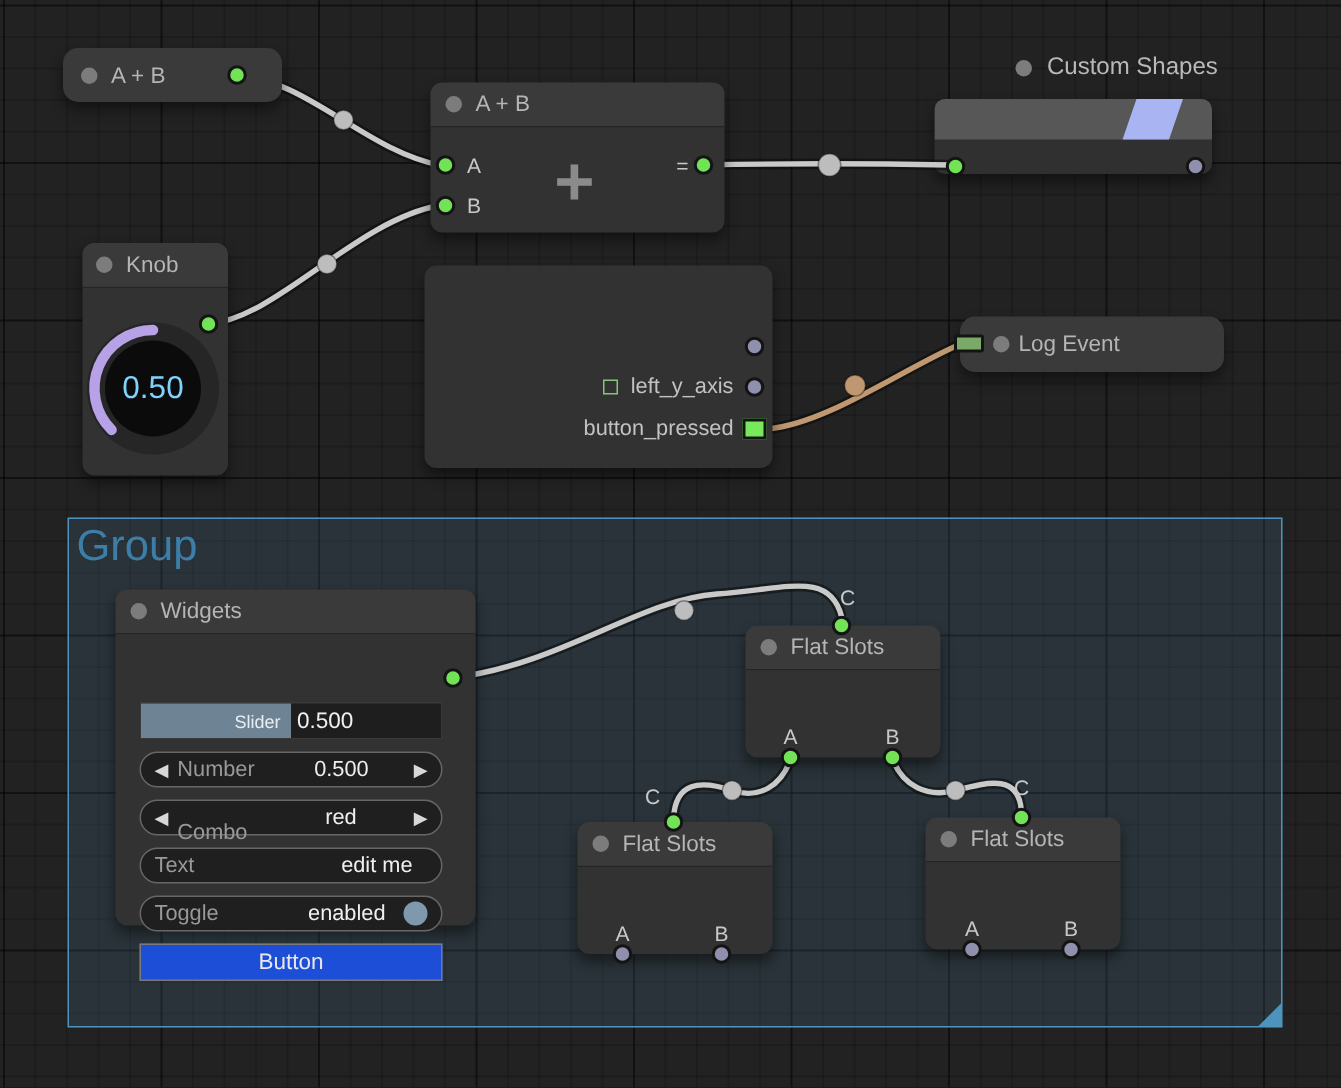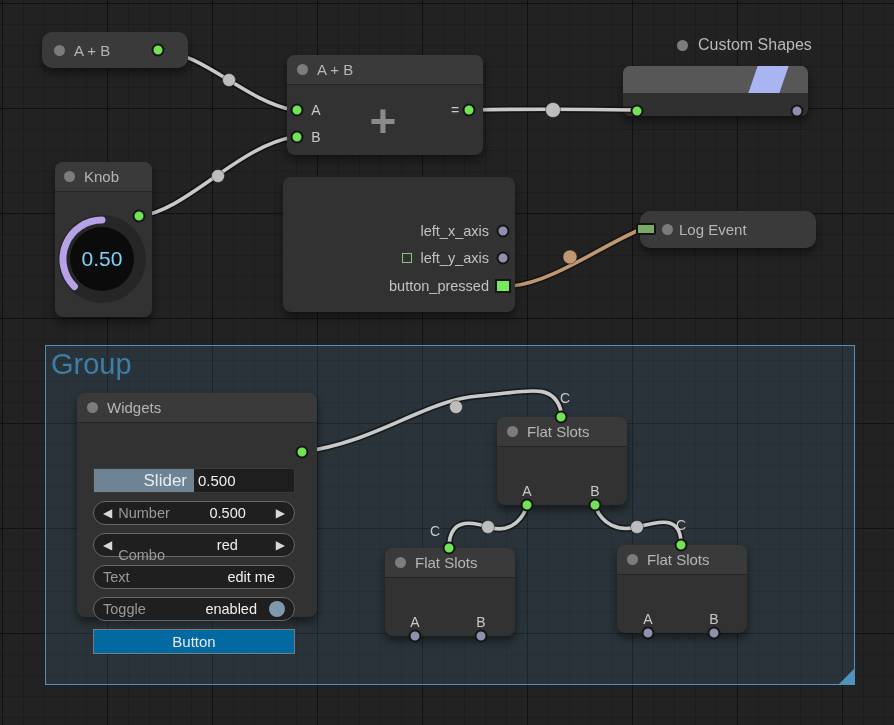--- a/index.html
+++ b/index.html
@@ -63,30 +63,30 @@
     align-items:center;justify-content:center;color:#7dd3fc;font-size:21px;}
   
   .gp-row{position:absolute;left:0;right:0;height:26px;display:flex;align-items:center;
     justify-content:flex-end;color:#c2c2c2;font-size:14.5px;padding-right:26px;box-sizing:border-box;}
   .gp-outline-sq{width:10px;height:10px;border:1.5px solid #83c878;margin-right:8px;box-sizing:border-box;}
   
   .w-slider{position:absolute;left:16px;width:202px;height:25px;background:#1e1e1e;
     border:1px solid #3a3a3a;box-sizing:border-box;}
   .w-slider-fill{position:absolute;left:0;top:0;bottom:0;width:50%;background:#6e8494;
     display:flex;align-items:center;justify-content:flex-end;padding-right:7px;
-    color:#e8edf1;font-size:17px;box-sizing:border-box;}
+    color:#e8edf1;font-size:12px;box-sizing:border-box;}
   .w-slider-value{position:absolute;left:52%;top:0;bottom:0;display:flex;align-items:center;
     color:#efefef;font-size:15px;}
   .pill{position:absolute;left:16px;width:202px;height:24px;border:1px solid #676767;
     border-radius:12px;background:#1f1f1f;display:flex;align-items:center;
     padding:0 9px;font-size:14.5px;color:#999;box-sizing:border-box;gap:6px;}
   .pill .val{color:#efefef;}
   .pill .arrow{color:#d8d8d8;font-size:12px;}
   .toggle-dot{width:16px;height:16px;border-radius:50%;background:#7e99ac;margin-left:6px;}
-  .w-button{position:absolute;left:16px;width:202px;height:25px;background:#0369a1;
+  .w-button{position:absolute;left:16px;width:202px;height:25px;background:#1d4ed8;
     border:1px solid #7a7a7a;display:flex;align-items:center;justify-content:center;
     color:#e8e8e8;font-size:15px;box-sizing:border-box;}
 </style>
 </head>
 <body>
 
 <div class="canvas">
 
   <div class="group">
     <div class="group-label">Group</div>
@@ -175,23 +175,20 @@
         <circle cx="45" cy="45" r="44" fill="#262626"></circle>
         <path d="M17.4 72.6 A39 39 0 0 1 45 6" stroke="#b7a2e8" stroke-width="7" fill="none" stroke-linecap="round"></path>
         <circle cx="45" cy="17" r="3.2" fill="#b7a2e8"></circle>
         <circle cx="45" cy="45" r="32" fill="#0b0b0b"></circle>
       </svg>
       <div class="knob-value">0.50</div>
     </div>
   </div>
 
   <div class="node" style="left:283px;top:177px;width:232px;height:135px;">
-    <div class="gp-row" style="top:41px;">
-      <span>left_x_axis</span>
-    </div>
     <span class="slot-dot lav" style="left:220px;top:54px;"></span>
     <div class="gp-row" style="top:68px;">
       <span class="gp-outline-sq"></span>
       <span>left_y_axis</span>
     </div>
     <span class="slot-dot lav" style="left:220px;top:81px;"></span>
     <div class="gp-row" style="top:96px;">
       <span>button_pressed</span>
     </div>
     <span class="slot-sq" style="left:220px;top:109px;width:16px;height:14px;background:#78e95c;"></span>

